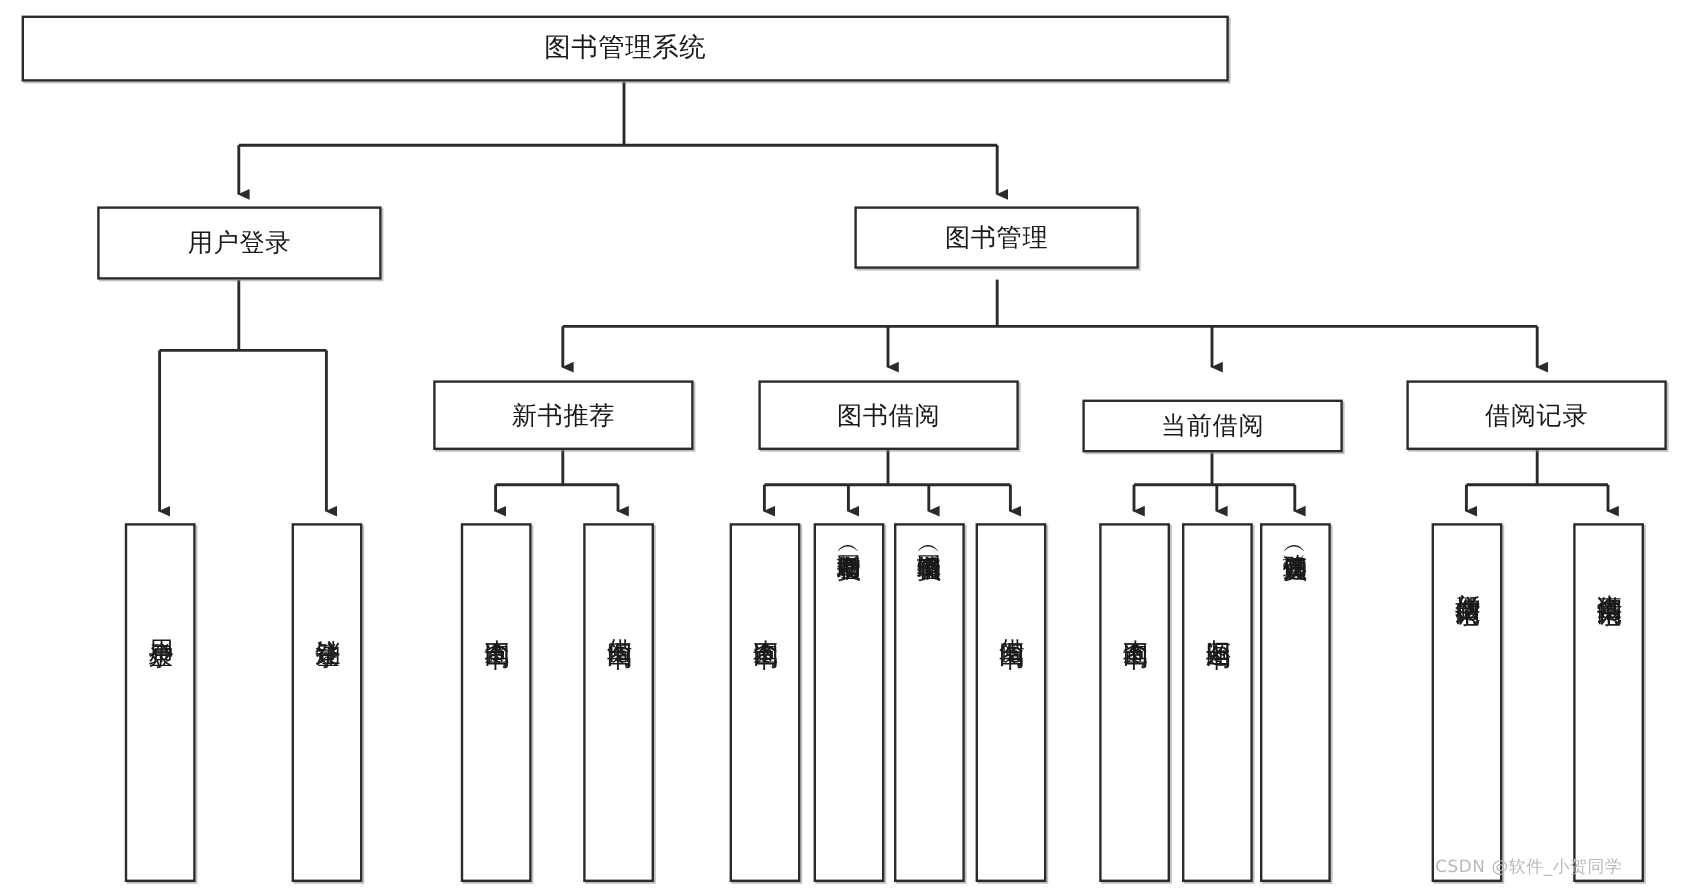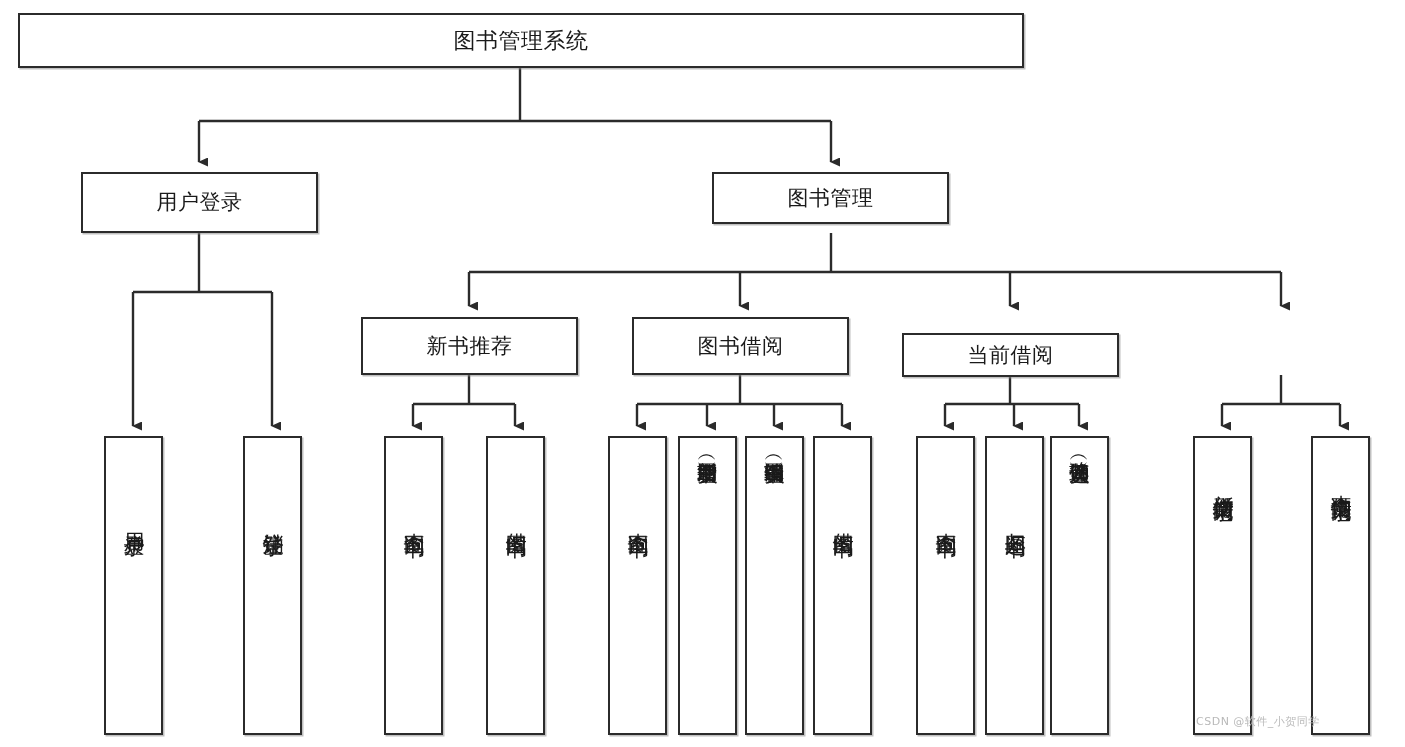--- a/index.html
+++ b/index.html
@@ -67,21 +67,21 @@
   .v-node.tall-text {
     padding-top: 8px;
   }
   .v-node.tall-text .node-label {
     font-size: 20px;
     letter-spacing: 0.5px;
   }
   .watermark {
     position: absolute;
     color: #b9b9b9;
-    font-size: 11px;
+    font-size: 14px;
     letter-spacing: 0.5px;
     white-space: nowrap;
     user-select: none;
   }
 </style>
 </head>
 <body>
 
 <div id="canvas">
 
@@ -149,20 +149,23 @@
 
   <div class="node h-node" style="left:632px; top:317px; width:217px; height:58px;">
     <span class="node-label">图书借阅</span>
   </div>
   <div class="node h-node" style="left:361px; top:317px; width:217px; height:58px;">
     <span class="node-label">新书推荐</span>
   </div>
   <div class="node h-node" style="left:902px; top:317px; width:217px; height:44px;margin-top:16px;">
     <span class="node-label">当前借阅</span>
   </div>
+  <div class="node h-node" style="left:1172px; top:317px; width:217px; height:58px;">
+    <span class="node-label">借阅记录</span>
+  </div>
 
   <div class="node v-node" style="left:104px; top:436px; width:59px; height:299px; padding-top:78px;">
     <span class="node-label">用户登录</span>
   </div>
   <div class="node v-node" style="left:243px; top:436px; width:59px; height:299px; padding-top:78px;">
     <span class="node-label">注销登录</span>
   </div>
 
   <div class="node v-node" style="left:384px; top:436px; width:59px; height:299px; padding-top:78px;">
     <span class="node-label">查询图书</span>

